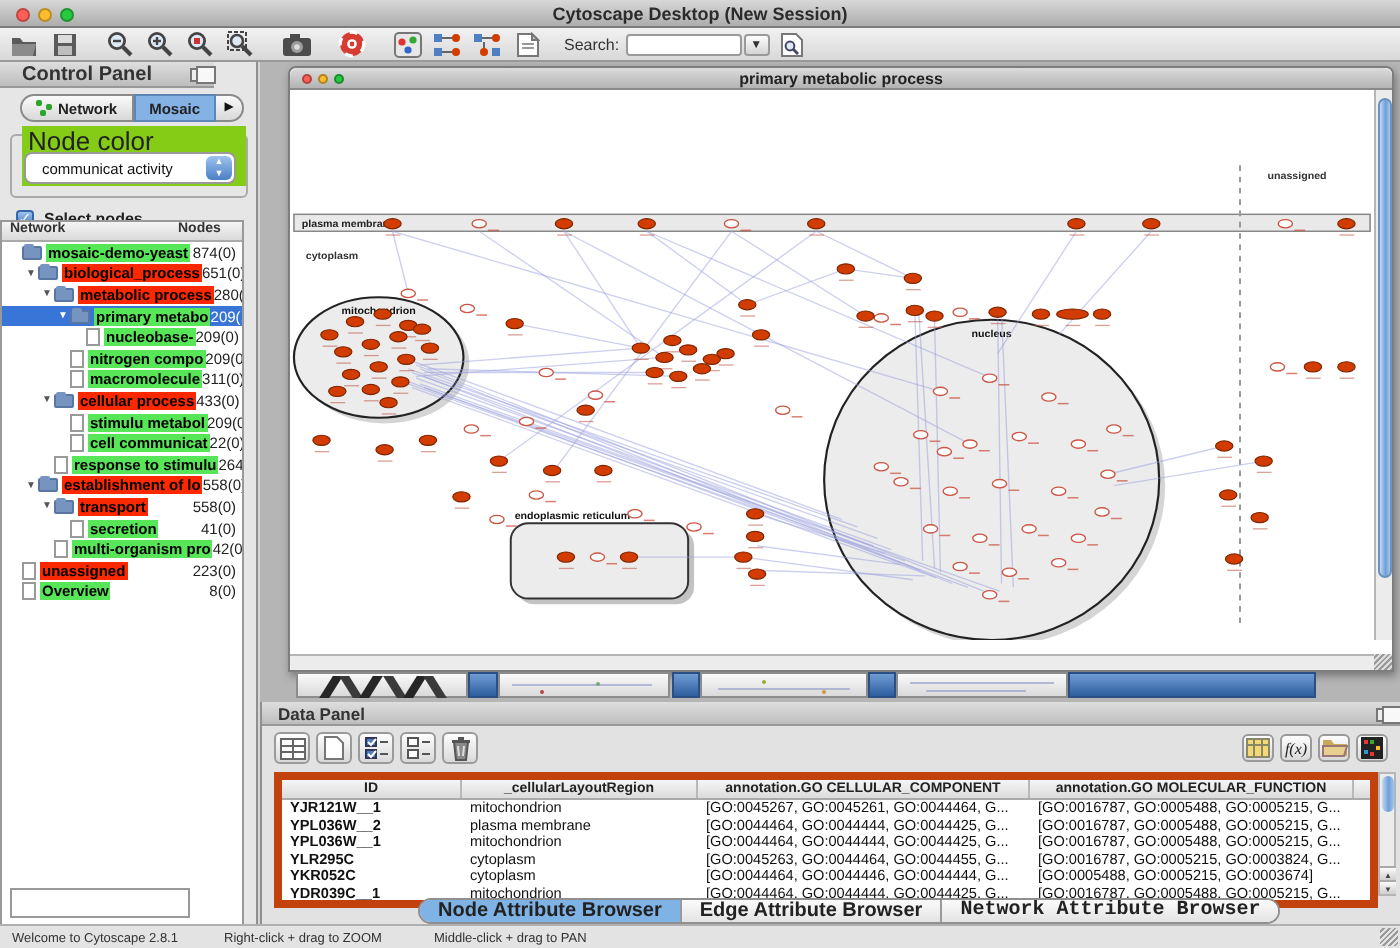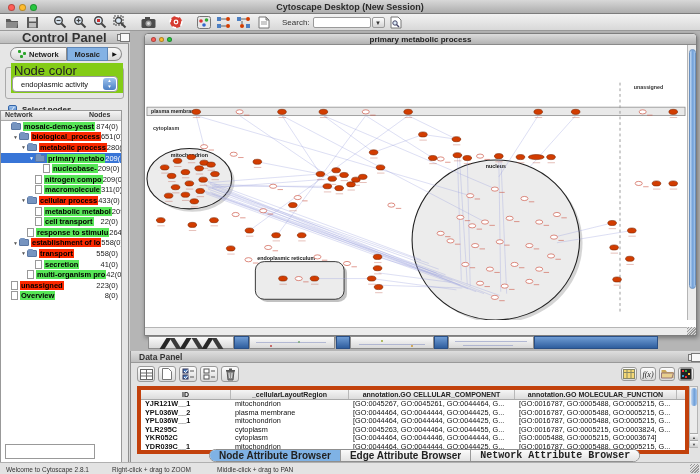--- a/index.html
+++ b/index.html
@@ -15,21 +15,21 @@
   
   #toolbar { left:0; top:14px; width:700px; height:17px; background:linear-gradient(#f2f2f2,#d8d8d8); border-bottom:1px solid #9a9a9a; display:flex; align-items:center; }
   .tbi { width:16px; height:15px; margin-left:4px; display:flex; align-items:center; justify-content:center; }
   .sp { width:8px; }
   #search-label { margin-left:10px; font-size:8px; color:#333; }
   #search-input { margin-left:3px; width:58px; height:11px; border:1px solid #9a9a9a; border-radius:2px; font-size:7px; background:#fff; }
   #search-drop { width:13px; height:11px; margin-left:1px; border:1px solid #9a9a9a; border-radius:2px; background:linear-gradient(#fdfdfd,#d4d4d4); font-size:6px; text-align:center; line-height:10px; color:#333; }
 
   
   #control-panel { left:0; top:31px; width:129px; height:431px; background:#e6e6e6; border-right:1px solid #8f8f8f; }
-  #cp-header { left:0; top:0; width:129px; height:13px; background:linear-gradient(#dedede,#bdbdbd); border-bottom:1px solid #999; font-size:13px; font-weight:bold; color:#333; line-height:13px; padding-left:22px; }
+  #cp-header { left:0; top:0; width:107px; height:13px; background:linear-gradient(#dedede,#bdbdbd); border-bottom:1px solid #999; font-size:10px; font-weight:bold; color:#333; line-height:13px; padding-left:11px; }
   .float-ic { position:absolute; right:4px; top:3px; width:8px; height:7px; border:1px solid #777; background:#eee; }
   .float-ic:before { content:""; position:absolute; left:2px; top:-2px; width:8px; height:7px; border:1px solid #777; background:#f8f8f8; }
   #cp-tabs { left:10px; top:16px; height:14px; display:flex; }
   .cp-tab { height:14px; border:1px solid #8a8a8a; font-size:7.5px; font-weight:bold; display:flex; align-items:center; padding:0 7px; background:linear-gradient(#fafafa,#d8d8d8); color:#222; }
   .cp-tab.first { border-radius:7px 0 0 7px; }
   .cp-tab.active { background:#84b2e4; border-color:#5c86b8; }
   .cp-tab-arrow { border:1px solid #8a8a8a; border-left:none; border-radius:0 7px 7px 0; width:14px; height:14px; background:linear-gradient(#fafafa,#d8d8d8); font-size:6px; line-height:13px; text-align:center; color:#111; }
   .net-glyph { width:8px; height:8px; margin-right:3px; position:relative; }
   .net-glyph i { position:absolute; width:3px; height:3px; background:#2ca52c; border-radius:1px; }
   #cp-group { left:5px; top:36px; width:119px; height:32px; border:1px solid #aaa; border-radius:3px; }
@@ -243,21 +243,21 @@
       <span>Network</span>
     </div>
     <div class="cp-tab active">
       <span>Mosaic</span>
     </div>
     <div class="cp-tab-arrow">▶</div>
   </div>
   <div id="cp-group" class="abs">
     <span id="cp-group-label">Node color selection</span>
     <div id="cp-select">
-      <span>endoplasmic activity</span>
+      <span>communicat activity</span>
       <span class="stepper">▲<br>▼</span>
     </div>
   </div>
   <div id="cp-check-row" class="abs">
     <span id="cp-checkbox">✓</span>
     <span id="cp-check-label">Select nodes</span>
   </div>
   <div id="tree-wrap" class="abs">
     <div id="tree-header">
       <span class="c1">Network</span>
@@ -317,28 +317,28 @@
           <span style="flex: 0 0 auto; width: 19px;"></span>
           <span class="tri">▼</span>
           <span class="fold"></span>
           <span class="tree-label red">cellular process</span>
           <span class="tree-count">433(0)</span>
         </div>
         <div class="tree-row">
           <span style="flex: 0 0 auto; width: 27px;"></span>
           <span class="tri"></span>
           <span class="file"></span>
-          <span class="tree-label green">metabolic metabol</span>
+          <span class="tree-label green">stimulu metabol</span>
           <span class="tree-count">209(0)</span>
         </div>
         <div class="tree-row">
           <span style="flex: 0 0 auto; width: 27px;"></span>
           <span class="tri"></span>
           <span class="file"></span>
-          <span class="tree-label green">cell transport</span>
+          <span class="tree-label green">cell communicat</span>
           <span class="tree-count">22(0)</span>
         </div>
         <div class="tree-row">
           <span style="flex: 0 0 auto; width: 19px;"></span>
           <span class="tri"></span>
           <span class="file"></span>
           <span class="tree-label green">response to stimulu</span>
           <span class="tree-count">264(0)</span>
         </div>
         <div class="tree-row">

